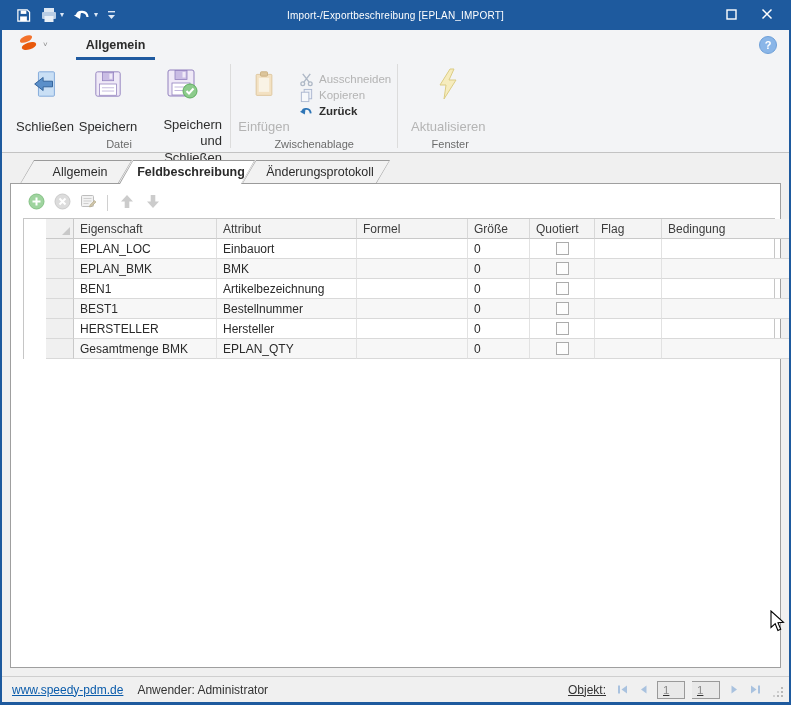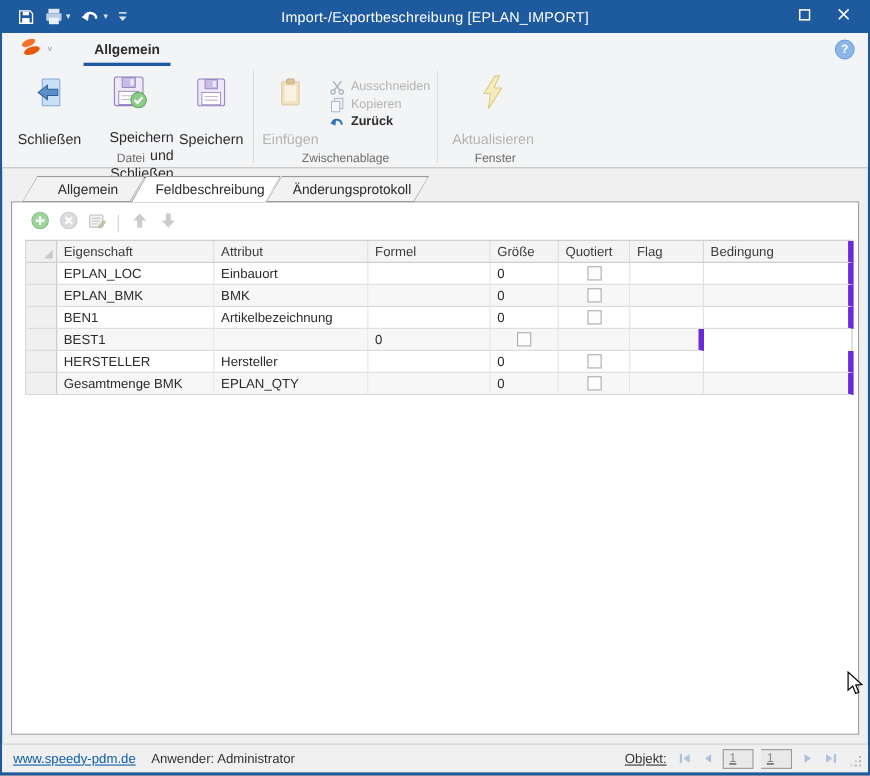--- a/index.html
+++ b/index.html
@@ -15,21 +15,21 @@
   .titlebar{
     position:absolute; top:0; left:0; right:0; height:30px;
     display:flex; align-items:center; color:#fff;
   }
   .qat{ display:flex; align-items:center; gap:9px; padding-left:16px; }
   .qat-btn{ display:flex; align-items:center; gap:2px; cursor:default; }
   .qat svg{ display:block; }
   .drop-caret{ font-size:8px; color:#dce7f5; line-height:1; }
   .title{
     position:absolute; left:0; right:0; text-align:center;
-    font-size:13px; letter-spacing:.2px; pointer-events:none;
+    font-size:10px; letter-spacing:.2px; pointer-events:none;
   }
   .win-controls{ margin-left:auto; display:flex; align-items:center; gap:8px; padding-right:10px; z-index:2; }
   .win-btn{ width:28px; height:24px; display:flex; align-items:center; justify-content:center; }
 
   
   .app-body{
     position:absolute; top:30px; left:2px; right:2px; bottom:3px;
     background:#f0f0f0; display:flex; flex-direction:column;
   }
 
@@ -82,35 +82,35 @@
     position:absolute; inset:1px 1px 1px 1px;
     clip-path:polygon(13px 0, 100% 0, calc(100% - 13px) 100%, 0 100%);
     background:#f2f2f2;
   }
   .dtab.active{ z-index:3; }
   .dtab.active .shape-fill{ inset:1px 1px 0 1px; background:#ffffff; }
   .dtab .dtab-label{
     position:relative; z-index:2; display:flex; align-items:center; justify-content:center;
     height:100%; padding:0 20px 0 28px; font-size:12.5px; color:#2b2b2b;
   }
-  .dtab.active .dtab-label{ font-weight:400; }
+  .dtab.active .dtab-label{ font-weight:700; }
 
   .panel{
     position:relative; z-index:1; background:#fff; border:1px solid #9f9f9f;
     height:calc(100% - 23px);
   }
 
   
   .grid-toolbar{ display:flex; align-items:center; gap:8px; padding:10px 0 6px 16px; }
   .gt-icon{ display:flex; align-items:center; justify-content:center; width:18px; height:18px; }
   .gt-sep{ width:1px; height:16px; background:#d0d0d0; margin:0 2px; }
 
   
   .grid{ margin-left:12px; width:752px; border:1px solid #c6c6c6; border-bottom:none; font-size:12px; }
-  .grid-row{ display:grid; grid-template-columns:28px 143px 140px 111px 62px 65px 67px 136px; }
+  .grid-row{ display:grid; grid-template-columns:28px 143px 140px 111px 62px 65px 67px 136px;padding-left:22px; }
   .grid-row > div{ border-right:1px solid #e2e2e2; border-bottom:1px solid #d9d9d9; height:20px; display:flex; align-items:center; padding:0 6px; overflow:hidden; white-space:nowrap; color:#2a2a2a; }
   .grid-head > div{ background:#f4f4f4; border-right:1px solid #d8d8d8; border-bottom:1px solid #c9c9c9; color:#3c3c3c; }
   .grid-row > div:last-child{ border-right:5px solid #6d28d9; }
   .rowhead{ background:#f0f0f0 !important; border-right:1px solid #c9c9c9 !important; position:relative; }
   .grid-row.alt > div:not(.rowhead){ background:#f7f7f7; }
   .sel-tri{
     position:absolute; right:3px; bottom:3px; width:0; height:0;
     border-right:8px solid #c9c9c9; border-top:8px solid transparent;
   }
   .cell-center{ justify-content:center; }
@@ -221,48 +221,48 @@
 
         <div class="rb-group" style="padding-left:4px;">
           <div class="big-btn" style="width:58px">
             <span class="bicon">
               <svg width="30" height="32" viewBox="0 0 32 32">
                 <rect x="9" y="3" width="17" height="26" rx="1" fill="#C9DFF5" stroke="#7FA8D9"></rect>
                 <polygon points="5,16 14,9 14,13 24,13 24,19 14,19 14,23" fill="#5B8FC9" stroke="#2E5E96" stroke-width="1"></polygon>
               </svg>
             </span>
             <span class="blabel">Schließen</span>
+          </div>
+          <div class="big-btn" style="width:60px">
+            <span class="bicon">
+              <svg width="30" height="32" viewBox="0 0 32 32">
+                <rect x="3" y="3" width="26" height="26" rx="2" fill="#EFE9F7" stroke="#9281BE"></rect>
+                <rect x="10" y="3.5" width="12" height="9" fill="#C9BCE4" stroke="#9281BE" stroke-width=".8"></rect>
+                <rect x="17.5" y="5" width="3" height="5.5" fill="#EFE9F7"></rect>
+                <rect x="7" y="16" width="18" height="12" fill="#fff" stroke="#9281BE" stroke-width=".8"></rect>
+                <line x1="9.5" y1="20" x2="22.5" y2="20" stroke="#C3B8DD"></line>
+                <line x1="9.5" y1="23.5" x2="22.5" y2="23.5" stroke="#C3B8DD"></line>
+              </svg>
+            </span>
+            <span class="blabel">Speichern</span>
           </div>
           <div class="big-btn" style="width:80px">
             <span class="bicon">
               <svg width="34" height="32" viewBox="0 0 34 32">
                 <rect x="3" y="3" width="26" height="26" rx="2" fill="#EFE9F7" stroke="#9281BE"></rect>
                 <rect x="10" y="3.5" width="12" height="9" fill="#C9BCE4" stroke="#9281BE" stroke-width=".8"></rect>
                 <rect x="17.5" y="5" width="3" height="5.5" fill="#EFE9F7"></rect>
                 <rect x="7" y="16" width="18" height="12" fill="#fff" stroke="#9281BE" stroke-width=".8"></rect>
                 <line x1="9.5" y1="20" x2="22.5" y2="20" stroke="#C3B8DD"></line>
                 <line x1="9.5" y1="23.5" x2="22.5" y2="23.5" stroke="#C3B8DD"></line>
                 <circle cx="25" cy="24" r="7" fill="#8CCB8C" stroke="#5FAE5F"></circle>
                 <path d="M21.5 24 l2.5 2.5 l4.5 -5" fill="none" stroke="#fff" stroke-width="2"></path>
               </svg>
             </span>
             <span class="blabel">Speichern und Schließen</span>
-          </div>
-          <div class="big-btn" style="width:60px">
-            <span class="bicon">
-              <svg width="30" height="32" viewBox="0 0 32 32">
-                <rect x="3" y="3" width="26" height="26" rx="2" fill="#EFE9F7" stroke="#9281BE"></rect>
-                <rect x="10" y="3.5" width="12" height="9" fill="#C9BCE4" stroke="#9281BE" stroke-width=".8"></rect>
-                <rect x="17.5" y="5" width="3" height="5.5" fill="#EFE9F7"></rect>
-                <rect x="7" y="16" width="18" height="12" fill="#fff" stroke="#9281BE" stroke-width=".8"></rect>
-                <line x1="9.5" y1="20" x2="22.5" y2="20" stroke="#C3B8DD"></line>
-                <line x1="9.5" y1="23.5" x2="22.5" y2="23.5" stroke="#C3B8DD"></line>
-              </svg>
-            </span>
-            <span class="blabel">Speichern</span>
           </div>
           <div class="rb-group-label">Datei</div>
         </div>
 
         <div class="rb-sep"></div>
 
         <div class="rb-group">
           <div class="big-btn disabled" style="width:54px">
             <span class="bicon">
               <svg width="28" height="32" viewBox="0 0 32 32" opacity="0.85">
@@ -439,20 +439,21 @@
             <div class="cell-center">
                 <span class="checkbox"></span>
               </div>
             <div></div>
             <div></div>
           </div>
 
           <div class="grid-row alt">
             <div class="rowhead"></div>
             <div>BEST1</div>
+            <div>Bestellnummer</div>
             <div></div>
             <div>0</div>
             <div class="cell-center">
                 <span class="checkbox"></span>
               </div>
             <div></div>
             <div></div>
           </div>
 
           <div class="grid-row">

